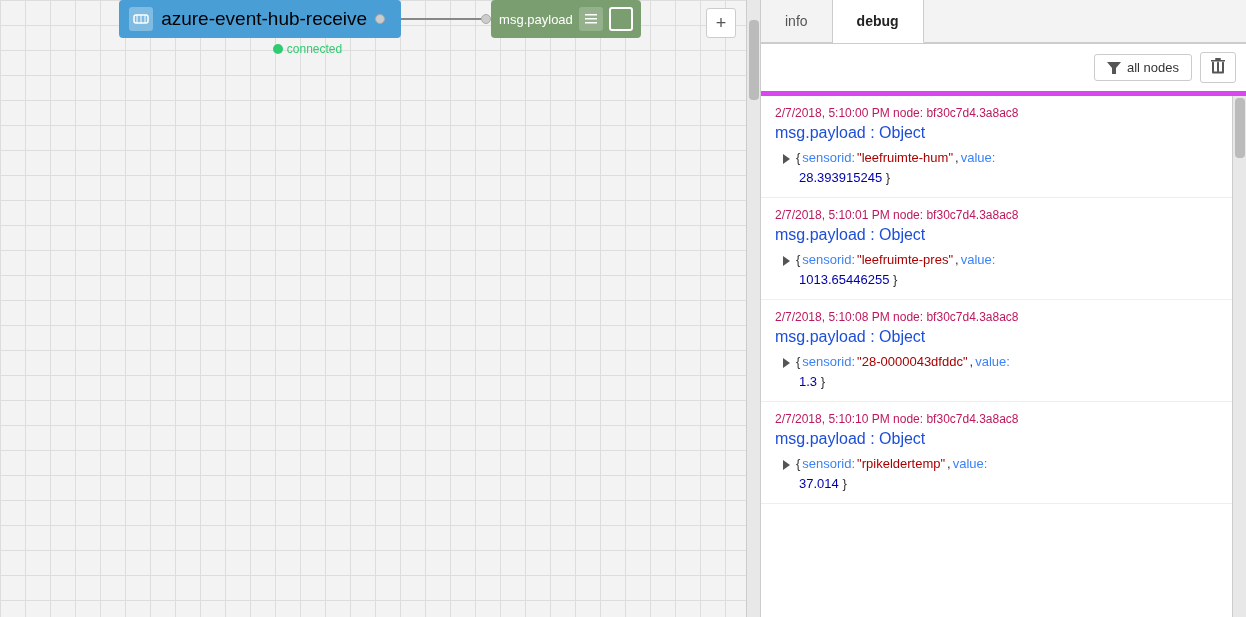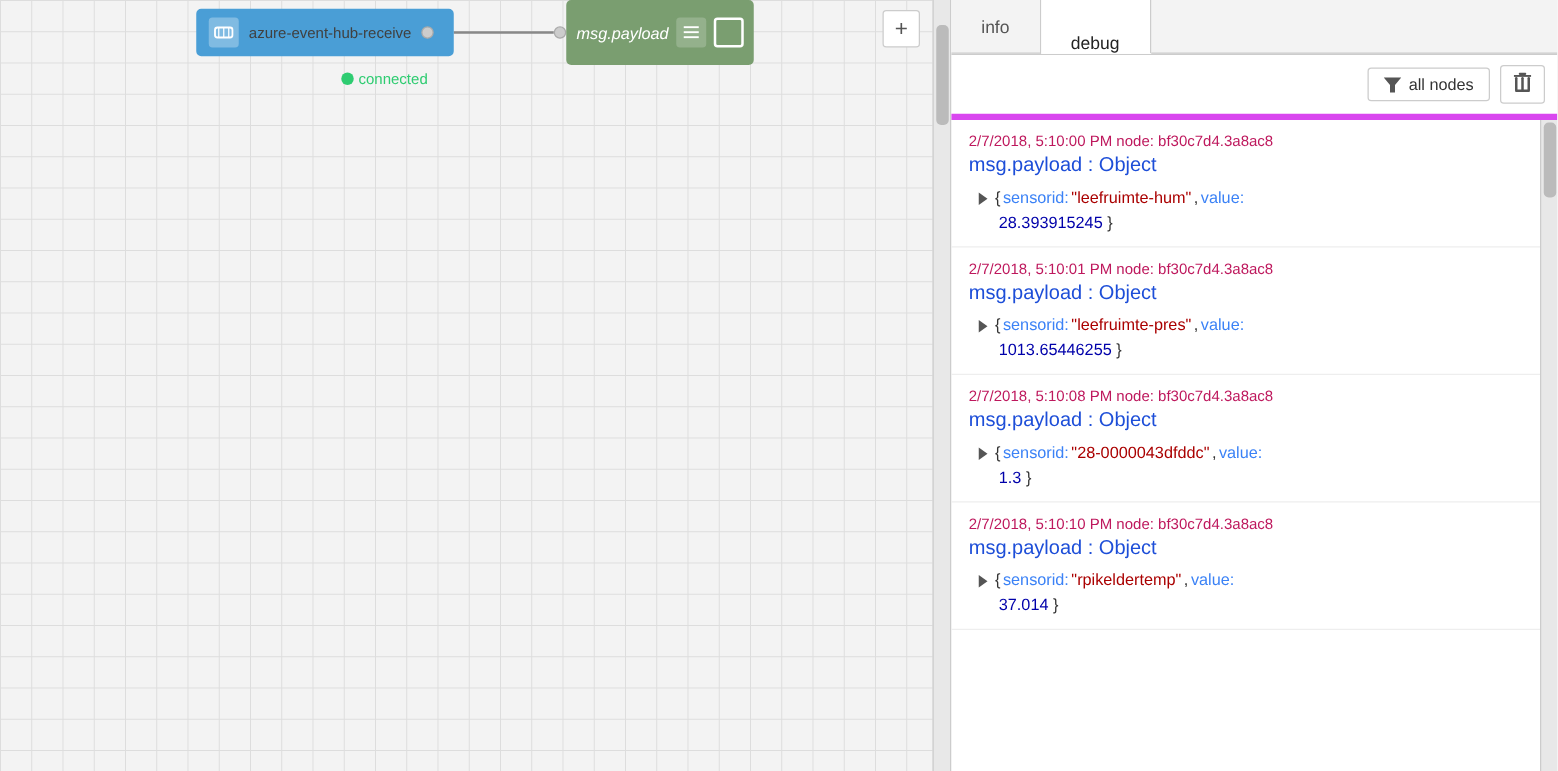--- a/index.html
+++ b/index.html
@@ -66,28 +66,28 @@
       align-items: center;
       flex-direction: column;
     }
     .node-azure-inner {
       display: flex;
       align-items: center;
     }
 
     .node-box-azure {
       background: #4A9ED6;
-      color: #404040;
+      color: #000000;
       border-radius: 4px;
       padding: 0 14px 0 8px;
       height: 38px;
       display: flex;
       align-items: center;
       gap: 8px;
-      font-size: 12px;
+      font-size: 19px;
       font-weight: normal;
       min-width: 200px;
       position: relative;
       border: 2px solid #4A9ED6;
     }
 
     .node-icon-azure {
       width: 24px;
       height: 24px;
       background: rgba(255,255,255,0.3);
@@ -121,28 +121,27 @@
       height: 2px;
       background: #888;
       flex-shrink: 0;
     }
 
     .node-box-msg {
       background: #7a9e70;
       color: white;
       border-radius: 4px;
       padding: 0 8px;
-      height: 52px;
+      height: 38px;
       display: flex;
       align-items: center;
       gap: 6px;
       font-size: 13px;
       position: relative;
       min-width: 120px;
-      font-style: italic;
     }
 
     .node-btn-icon {
       width: 24px;
       height: 24px;
       background: rgba(255,255,255,0.2);
       border-radius: 3px;
       display: flex;
       align-items: center;
       justify-content: center;
@@ -202,23 +201,22 @@
       font-size: 14px;
       color: #555;
       background: #f3f3f3;
       border-right: 1px solid #ccc;
       border-bottom: 1px solid #ccc;
     }
 
     .tab.active {
       background: white;
       color: #222;
-      font-weight: normal;
+      font-weight: bold;
       border-bottom: 1px solid white;
-      align-items: flex-end;
     }
 
     .tab-spacer {
       flex: 1;
       border-bottom: 1px solid #ccc;
     }
 
     
     #debug-toolbar {
       display: flex;

